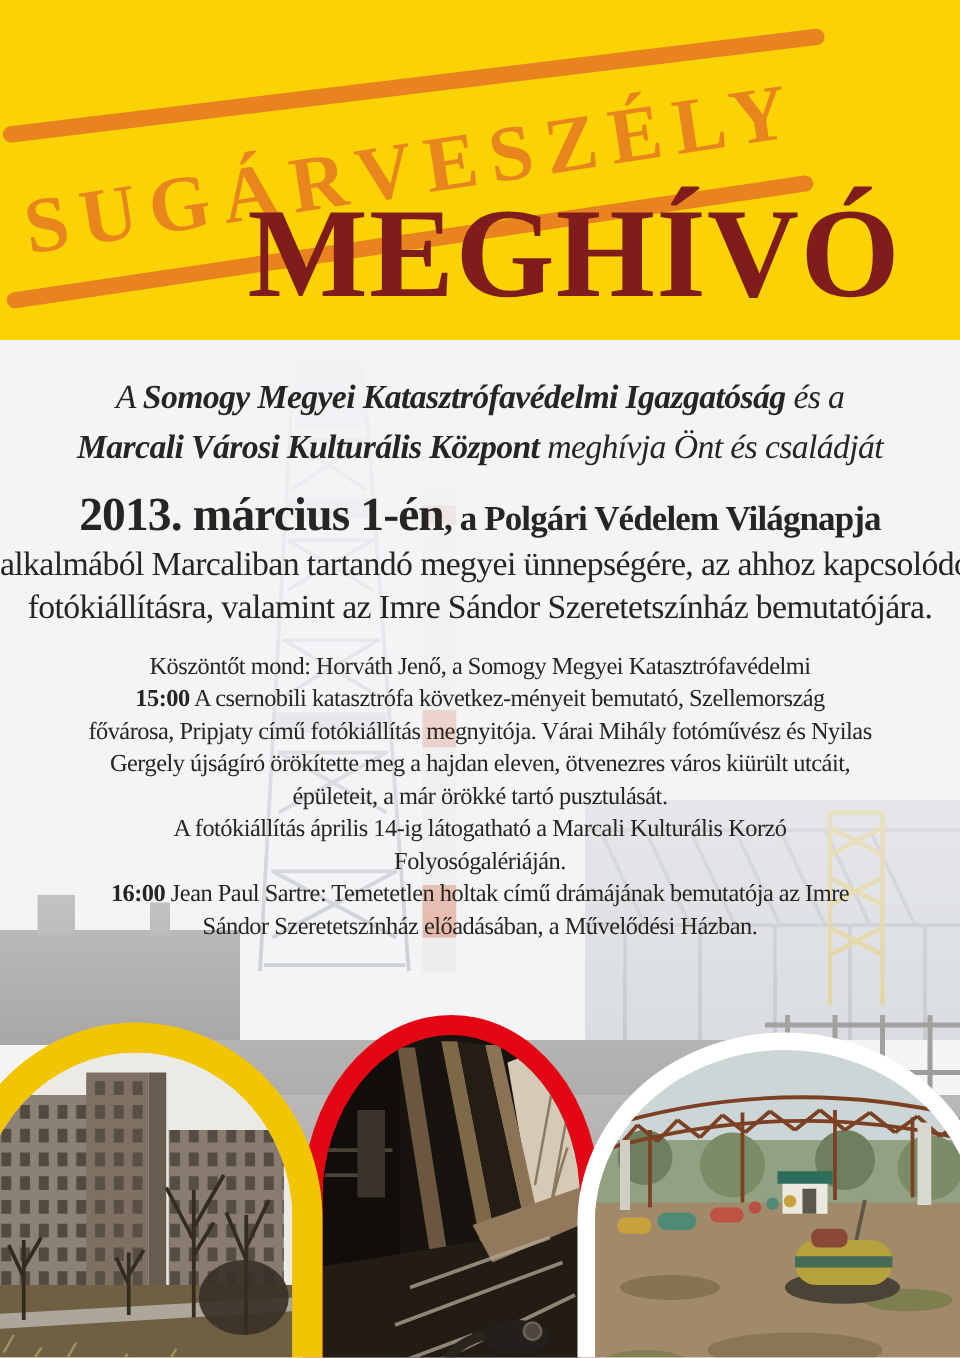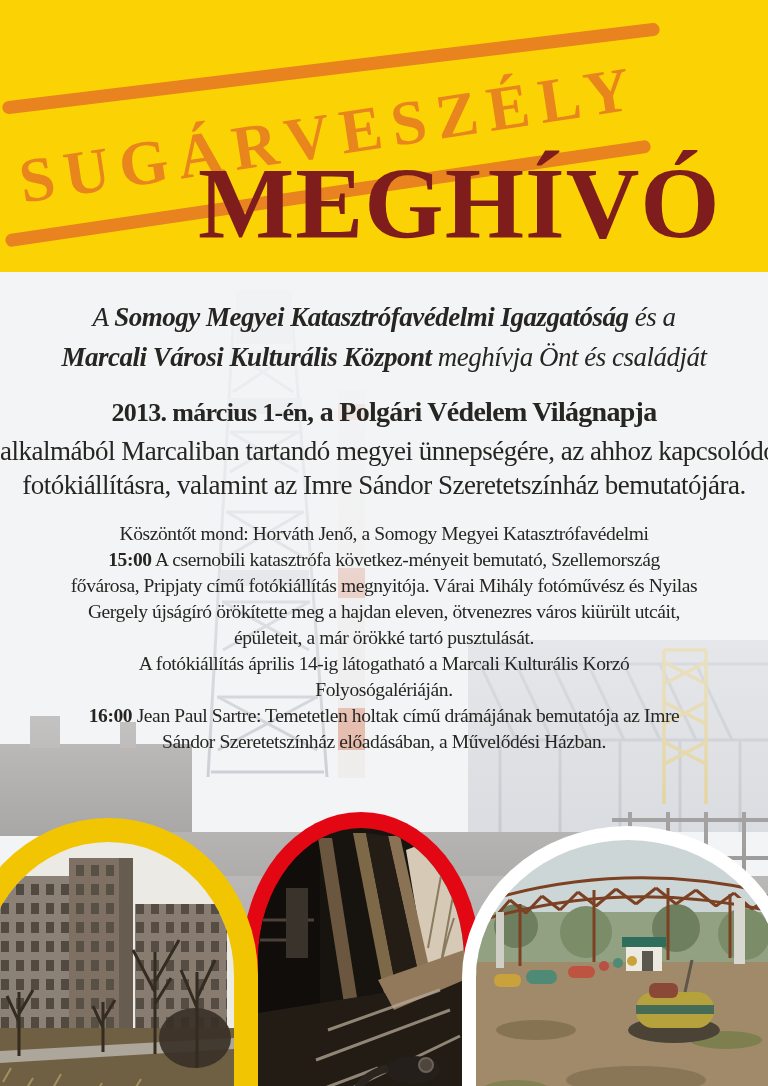--- a/index.html
+++ b/index.html
@@ -33,21 +33,21 @@
   .title{
     position:absolute; left:198px; top:150px; margin:0;
     font-weight:bold; font-size:102px; line-height:1.05; letter-spacing:1px; color:#7f1d1d;
     white-space:nowrap;
   }
   
   .content{position:absolute; left:0; top:0; width:768px; height:1086px; z-index:2; pointer-events:none;}
   .line{white-space:nowrap; text-align:center;}
   .intro{position:absolute; left:0; top:297px; width:768px; font-size:27px; line-height:40px; letter-spacing:-0.5px;font-style:italic;}
   .date-line{position:absolute; left:0; top:390px; width:768px; font-size:28px; line-height:44px; font-weight:bold; letter-spacing:-0.7px;}
-  .date-line .seg-big{font-size:26px;text-align:right;}
+  .date-line .seg-big{font-size:38px;text-align:right;}
   .body2{position:absolute; left:0; top:434px; width:768px; font-size:27px; line-height:34px; letter-spacing:-0.5px;}
   .schedule{position:absolute; left:0; top:521px; width:768px; font-size:19.5px; line-height:26px; letter-spacing:-0.4px;}
   strong{font-weight:bold;}
   
   .capsule{position:absolute; overflow:hidden; margin:0; padding:0;}
   .capsule-inner{position:absolute; overflow:hidden;}
   .capsule-inner svg{display:block; width:100%; height:100%;}
   .capsule-left{left:-41px; top:818px; width:299px; height:300px; z-index:4;
     border-radius:150px 150px 0 0 / 158px 158px 0 0;}
   .capsule-left .capsule-inner{left:24px; top:24px; right:24px; bottom:0;

